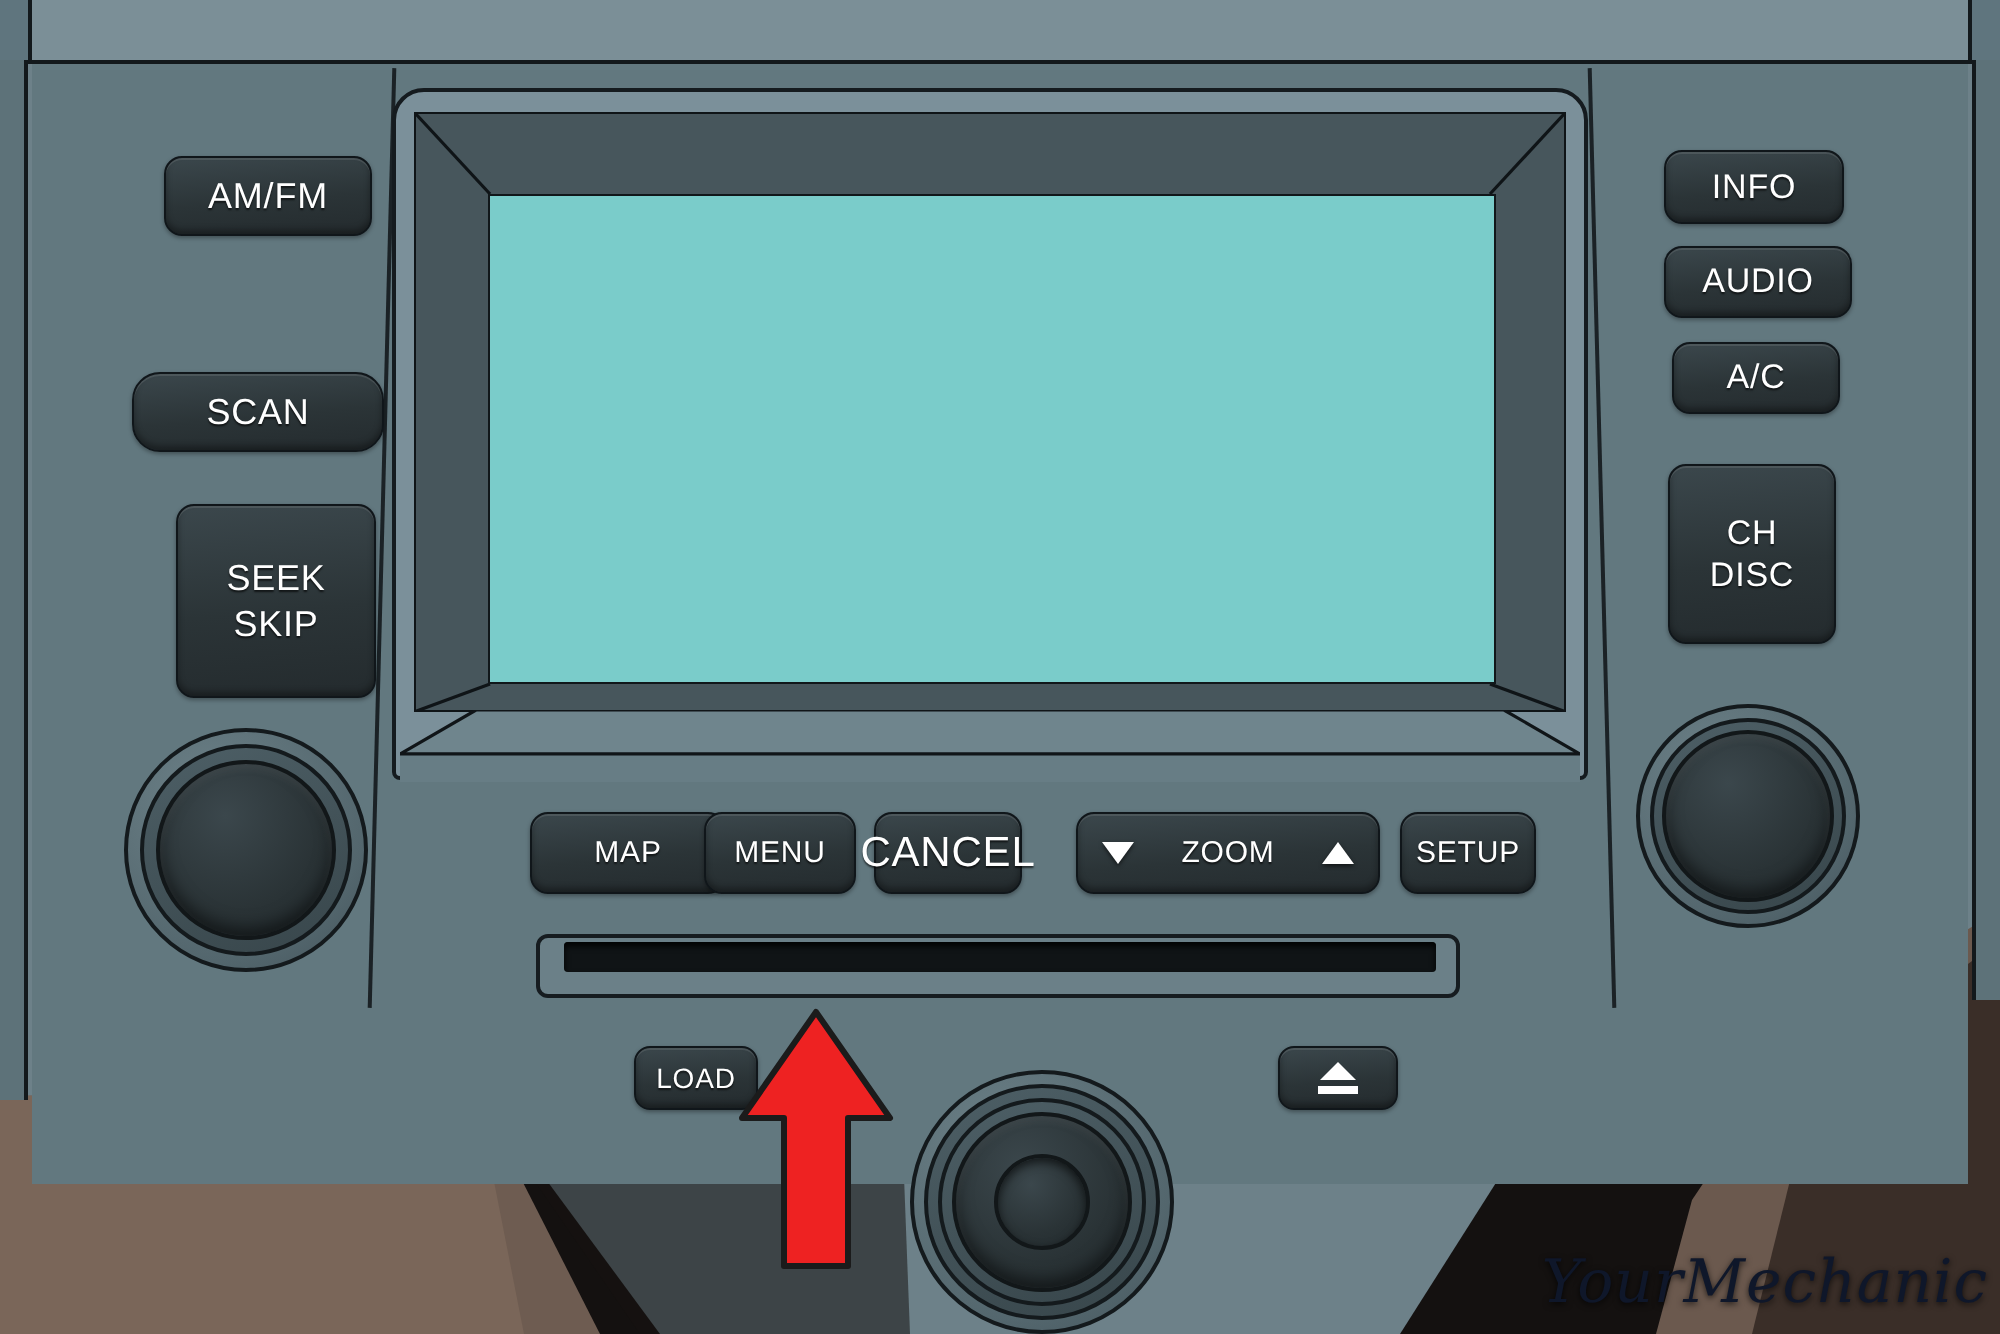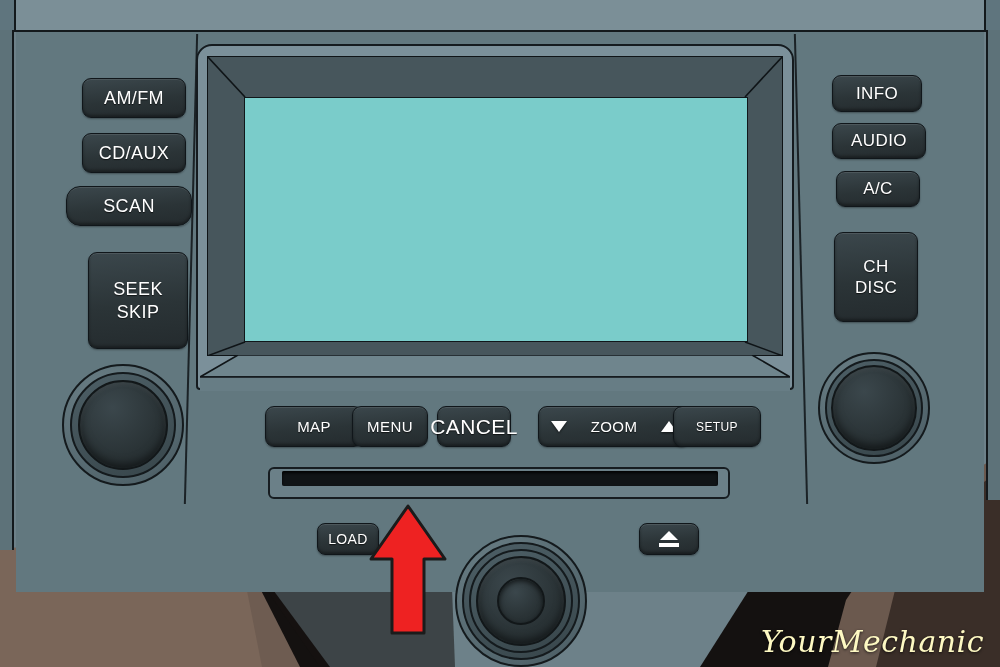--- a/index.html
+++ b/index.html
@@ -151,21 +151,21 @@
   .b-audio  { left: 818px; top: 123px; width: 94px;  height: 36px; font-size: 17px; justify-content: center; }
   .b-ac     { left: 822px; top: 171px; width: 84px;  height: 36px; font-size: 17px; }
   .b-chdisc { left: 820px; top: 232px; width: 84px;  height: 90px; font-size: 17px; }
 
   
   .b-map    { left: 251px; top: 406px; width: 98px;  height: 41px; font-size: 15px; }
   .b-menu   { left: 338px; top: 406px; width: 76px;  height: 41px; font-size: 15px; }
   .b-cancel { left: 423px; top: 406px; width: 74px;  height: 41px; font-size: 21px; }
   .b-zoom   { left: 524px; top: 406px; width: 152px; height: 41px; font-size: 15px;
               justify-content: space-between; padding: 0 12px; }
-  .b-setup  { left: 659px; top: 406px; width: 88px;  height: 41px; font-size: 12px; }
+  .b-setup  { left: 686px; top: 406px; width: 68px;  height: 41px; font-size: 15px; }
 
   .b-load   { left: 303px; top: 523px; width: 62px;  height: 32px; font-size: 14px;
               border-radius: 8px; }
   .b-eject  { left: 625px; top: 523px; width: 60px;  height: 32px; border-radius: 8px; }
 
   .tri {
     width: 0; height: 0;
     border-left: 8px solid transparent;
     border-right: 8px solid transparent;
     filter: drop-shadow(0 1px 1px rgba(0,0,0,.6));
@@ -234,25 +234,25 @@
   
   .arrow-wrap {
     position: absolute;
     left: 368px; top: 503px;
     width: 80px; height: 132px;
   }
 
   
   .watermark {
     position: absolute;
-    right: 16px; bottom: 8px;
+    right: 6px; bottom: 8px;
     font-family: "DejaVu Serif", serif;
     font-style: italic;
     font-size: 30px;
-    color: #fef9c3;
+    color: #0f172a;
     letter-spacing: .5px;
     text-shadow: 0 1px 3px rgba(0,0,0,.7);
     user-select: none;
     white-space: nowrap;
   }
 </style>
 </head>
 <body>
 
 <div id="stage">
@@ -306,23 +306,20 @@
 
   <svg class="bezel-lower" viewBox="0 0 590 36" preserveAspectRatio="none">
     <polygon points="38,0 552,0 590,22 0,22" fill="#6f858d" stroke="#101518" stroke-width="1.6"></polygon>
     <rect x="0" y="22" width="590" height="14" fill="#677d85"></rect>
     <line x1="0" y1="22" x2="590" y2="22" stroke="#101518" stroke-width="1.4"></line>
   </svg>
 
   <div class="btn b-amfm">
     <span>AM/FM</span>
   </div>
-  <div class="btn b-cdaux">
-    <span>CD/AUX</span>
-  </div>
   <div class="btn b-scan">
     <span>SCAN</span>
   </div>
   <div class="btn b-seek">
     <span class="lines">
       <span>SEEK</span><br>
       <span>SKIP</span>
     </span>
   </div>
 

